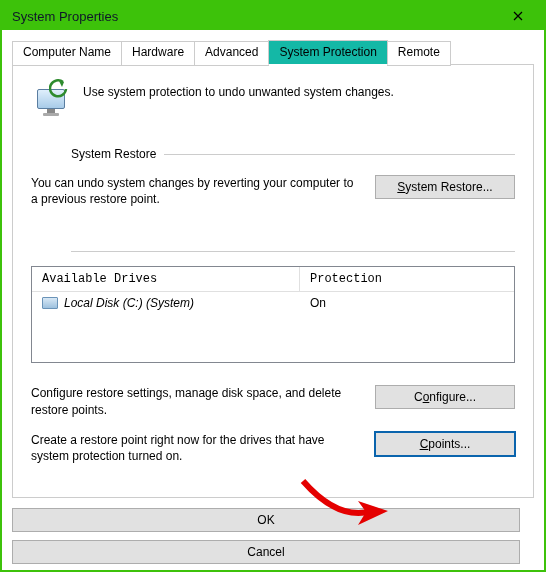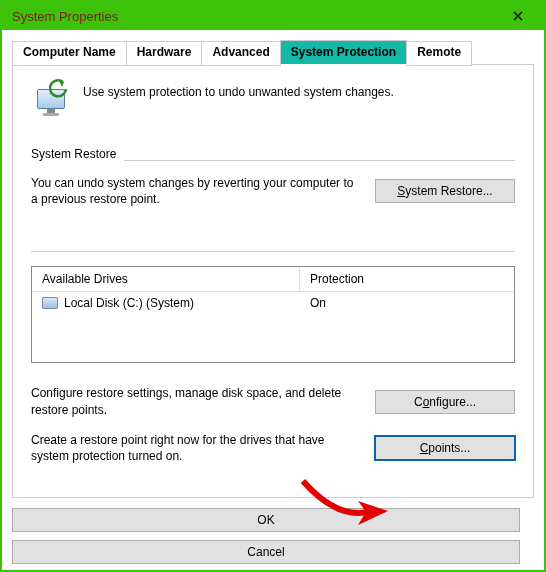--- a/index.html
+++ b/index.html
@@ -24,21 +24,21 @@
   .titlebar {
     height: 30px;
     background: #3dc20a;
     display: flex;
     align-items: center;
     justify-content: space-between;
     padding: 0 4px 0 10px;
   }
   .titlebar-title {
     font-size: 13px;
-    color: #7f1d1d;
+    color: #0f172a;
   }
   .titlebar-close {
     width: 44px;
     height: 28px;
     display: flex;
     align-items: center;
     justify-content: center;
     font-size: 14px;
     cursor: default;
   }
@@ -46,21 +46,20 @@
     flex: 1;
     padding: 10px 10px 8px 10px;
     display: flex;
     flex-direction: column;
   }
   .tabs {
     display: flex;
     position: relative;
     z-index: 2;
     margin-bottom: -1px;
-    font-weight: bold;
   }
   .tab {
     padding: 4px 10px 5px 10px;
     border: 1px solid #ccc;
     border-bottom: none;
     background: #fff;
     font-size: 12px;
     color: #000;
     position: relative;
     margin-right: -1px;
@@ -117,36 +116,37 @@
   }
   .protect-icon .arrow {
     position: absolute;
     left: 18px; top: 0px;
     width: 20px; height: 20px;
   }
   .protect-icon .arrow svg { width: 100%; height: 100%; }
   .intro-text { padding-top: 6px; }
   .section-header {
     display: flex;
-    align-items: flex-end;
+    align-items: center;
     margin-bottom: 14px;
+    margin-left: 40px;
   }
   .section-header .label {
     font-size: 12px;
     white-space: nowrap;
     padding-right: 8px;
   }
   .section-header .rule {
     flex: 1;
     height: 1px;
     background: #ccc;
   }
   .row {
     display: flex;
-    align-items: center;
+    align-items: flex-start;
     gap: 14px;
     margin-bottom: 14px;
   }
   .row .desc { flex: 1; line-height: 1.35; }
   .btn {
     min-width: 140px;
     height: 24px;
     background: #e1e1e1;
     border: 1px solid #adadad;
     font-family: inherit;
@@ -164,33 +164,34 @@
     border-color: #0a64ad;
   }
   .btn.disabled { color: #999; }
   .drive-table {
     border: 1px solid #828790;
     margin-bottom: 22px;
   }
   .drive-table .thead {
     display: flex;
     background: #fff;
+    font-family: Liberation Mono, monospace;
   }
   .drive-table .th {
     padding: 5px 10px;
     border-right: 1px solid #e0e0e0;
     border-bottom: 1px solid #e0e0e0;
     font-size: 12px;
   }
   .drive-table .th.col-drive { flex: 0 0 268px; }
   .drive-table .th.col-prot { flex: 1; border-right: none; }
   .drive-table .tbody { min-height: 70px; }
   .drive-table .tr { display: flex; }
   .drive-table .td { padding: 4px 10px; font-size: 12px; }
-  .drive-table .td.col-drive { flex: 0 0 268px; display: flex; align-items: center; gap: 6px; }
+  .drive-table .td.col-drive { flex: 0 0 268px; display: flex; align-items: center; gap: 6px; font-style: italic; }
   .drive-table .td.col-prot { flex: 1; }
   .drive-icon {
     width: 16px; height: 12px;
     background: linear-gradient(#d8e8f5,#9ec1de);
     border: 1px solid #6a93b8;
     border-radius: 1px;
     position: relative;
     flex-shrink: 0;
   }
   .section-gap { height: 30px; }

